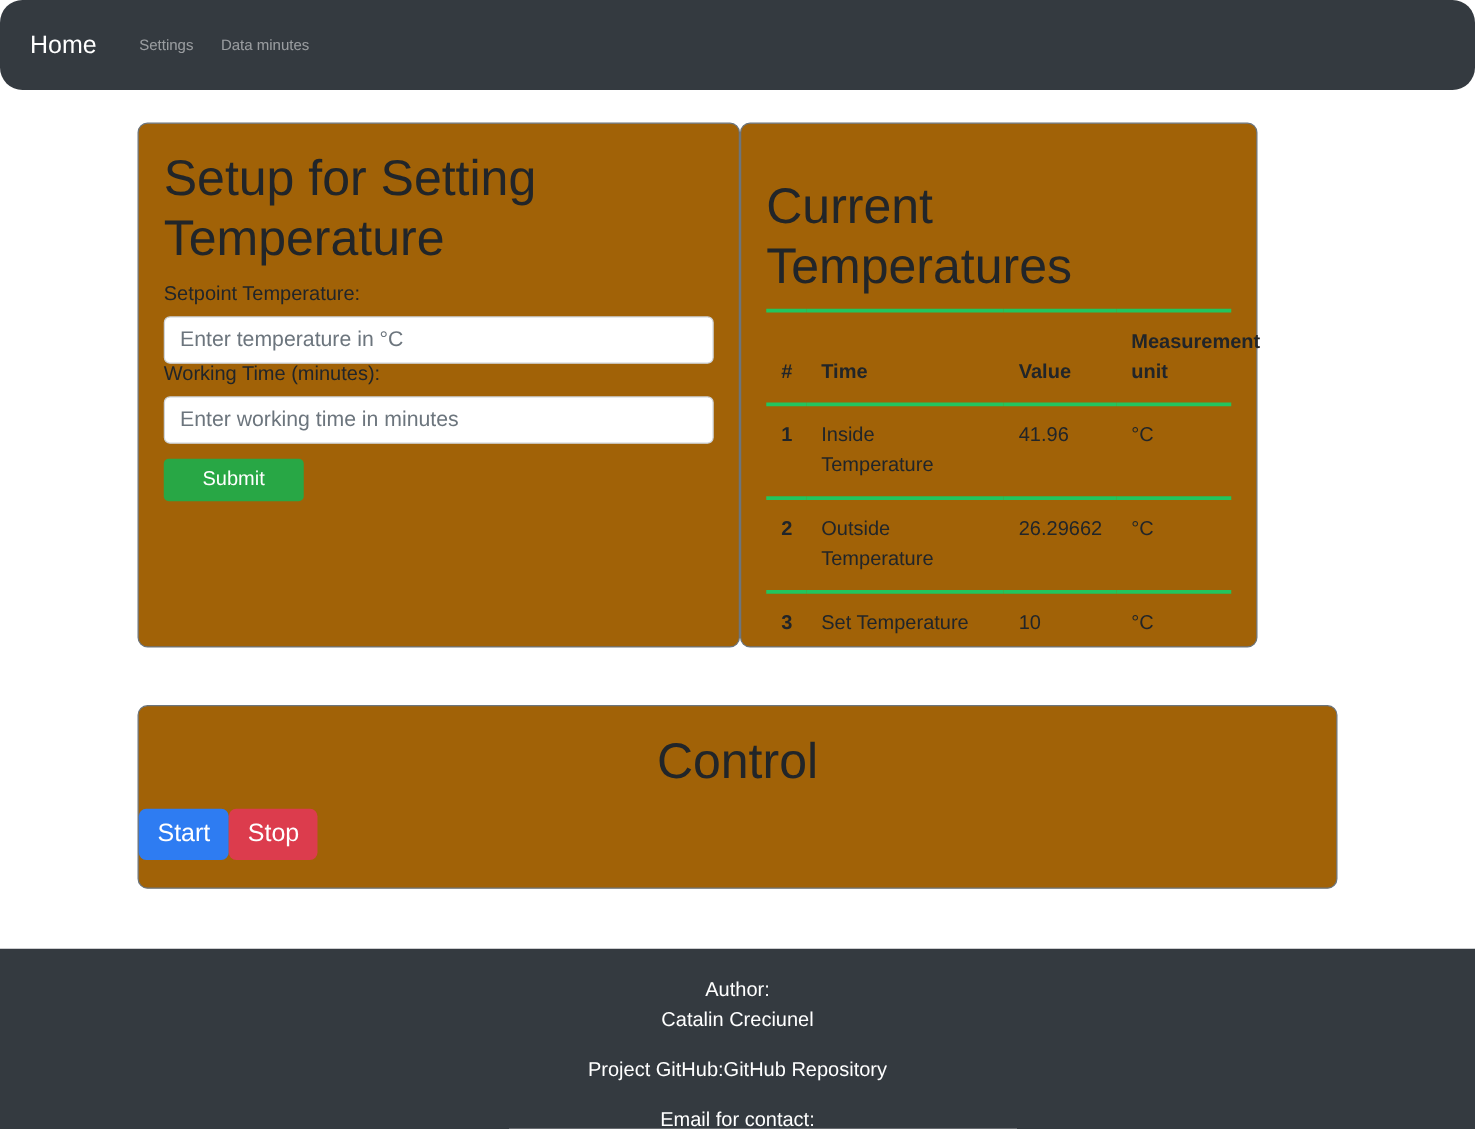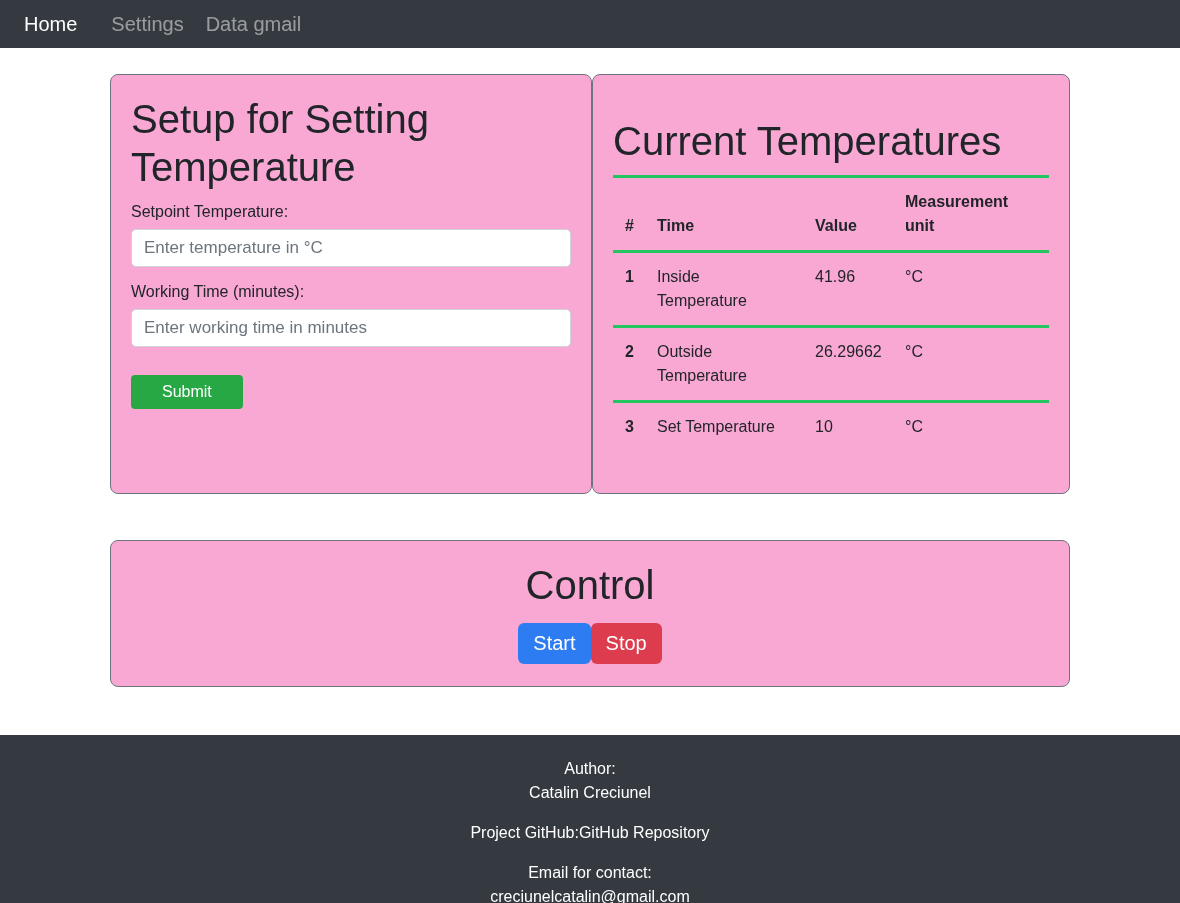--- a/index.html
+++ b/index.html
@@ -6,56 +6,57 @@
   html, body {
     width: 1180px; height: 903px; overflow: hidden;
     background: #ffffff;
     font-family: "Liberation Sans", "DejaVu Sans", sans-serif;
     color: #212529;
     font-size: 16px;
   }
 
   
   .navbar {
-    height: 48px; background: #343a40;
+    height: 72px; background: #343a40;
     display: flex; align-items: center;
     padding: 0 24px;
+    border-radius: 18px;
   }
   .navbar-brand {
     color: #ffffff; font-size: 20px; text-decoration: none;
     margin-right: 26px; cursor: pointer;
   }
   .nav-link {
-    color: rgba(255,255,255,0.5); font-size: 20px; text-decoration: none;
+    color: rgba(255,255,255,0.5); font-size: 12px; text-decoration: none;
     padding: 8px 8px; margin-right: 6px; cursor: pointer;
   }
 
   
   .container { width: 960px; margin: 26px auto 0 auto; }
   .cards-row { display: flex; align-items: stretch; }
 
   .card {
-    background: #f9a8d4;
+    background: #a16207;
     border: 1px solid #6c757d;
     border-radius: 8px;
   }
   .card-body { padding: 20px; }
 
   .setup-card  { width: 482px; height: 420px; }
-  .temps-card  { width: 478px; height: 420px; }
+  .temps-card  { width: 414px; height: 420px; }
 
   h1.card-title {
     font-size: 40px; font-weight: 400; line-height: 1.2;
     color: #212529;
   }
   .setup-card h1.card-title { margin-bottom: 12px; }
   .temps-card h1.card-title { margin-top: 22px; margin-bottom: 10px; }
 
   
-  .form-group { margin-bottom: 16px; }
+  .form-group { }
   .form-label { display: block; margin-bottom: 8px; font-size: 16px; }
   .form-control {
     display: block; width: 100%; height: 38px;
     padding: 6px 12px; font-size: 17px;
     font-family: "Liberation Sans", "DejaVu Sans", sans-serif;
     color: #495057; background: #fff;
     border: 1px solid #ced4da; border-radius: 5px;
     outline: none;
   }
   .form-control::placeholder { color: #6c757d; opacity: 1; }
@@ -83,41 +84,41 @@
   .temps-table tbody td, .temps-table tbody th { vertical-align: top; }
   .temps-table tbody th { font-weight: 700; }
   .temps-table tbody tr { height: 73px; }
 
   
   .control-card {
     width: 960px; height: 147px; margin-top: 46px;
     text-align: center; padding-top: 20px;
   }
   .control-title { font-size: 40px; font-weight: 400; line-height: 1.2; margin-bottom: 14px; }
-  .control-buttons { display: flex; justify-content: center; }
+  .control-buttons { display: flex; }
   .btn-lg { font-size: 20px; padding: 9px 15px; border-radius: 6px; }
   .btn-start { background: #2e7cf2; }
   .btn-stop  { background: #dc3c4d; }
 
   
   .footer {
     margin-top: 48px; background: #343a40; color: #ffffff;
     text-align: center; padding: 22px 0 40px 0;
     min-height: 170px;
   }
   .footer p { margin: 0 0 16px 0; line-height: 1.5; font-size: 16px; }
   .footer a { color: #ffffff; text-decoration: none; cursor: pointer; }
 </style>
 </head>
 <body>
 
 <nav class="navbar">
   <a class="navbar-brand">Home</a>
   <a class="nav-link">Settings</a>
-  <a class="nav-link">Data gmail</a>
+  <a class="nav-link">Data minutes</a>
 </nav>
 
 <div class="container">
 
   <div class="cards-row">
 
     <div class="card setup-card">
       <div class="card-body">
         <h1 class="card-title">Setup for Setting Temperature</h1>
 

